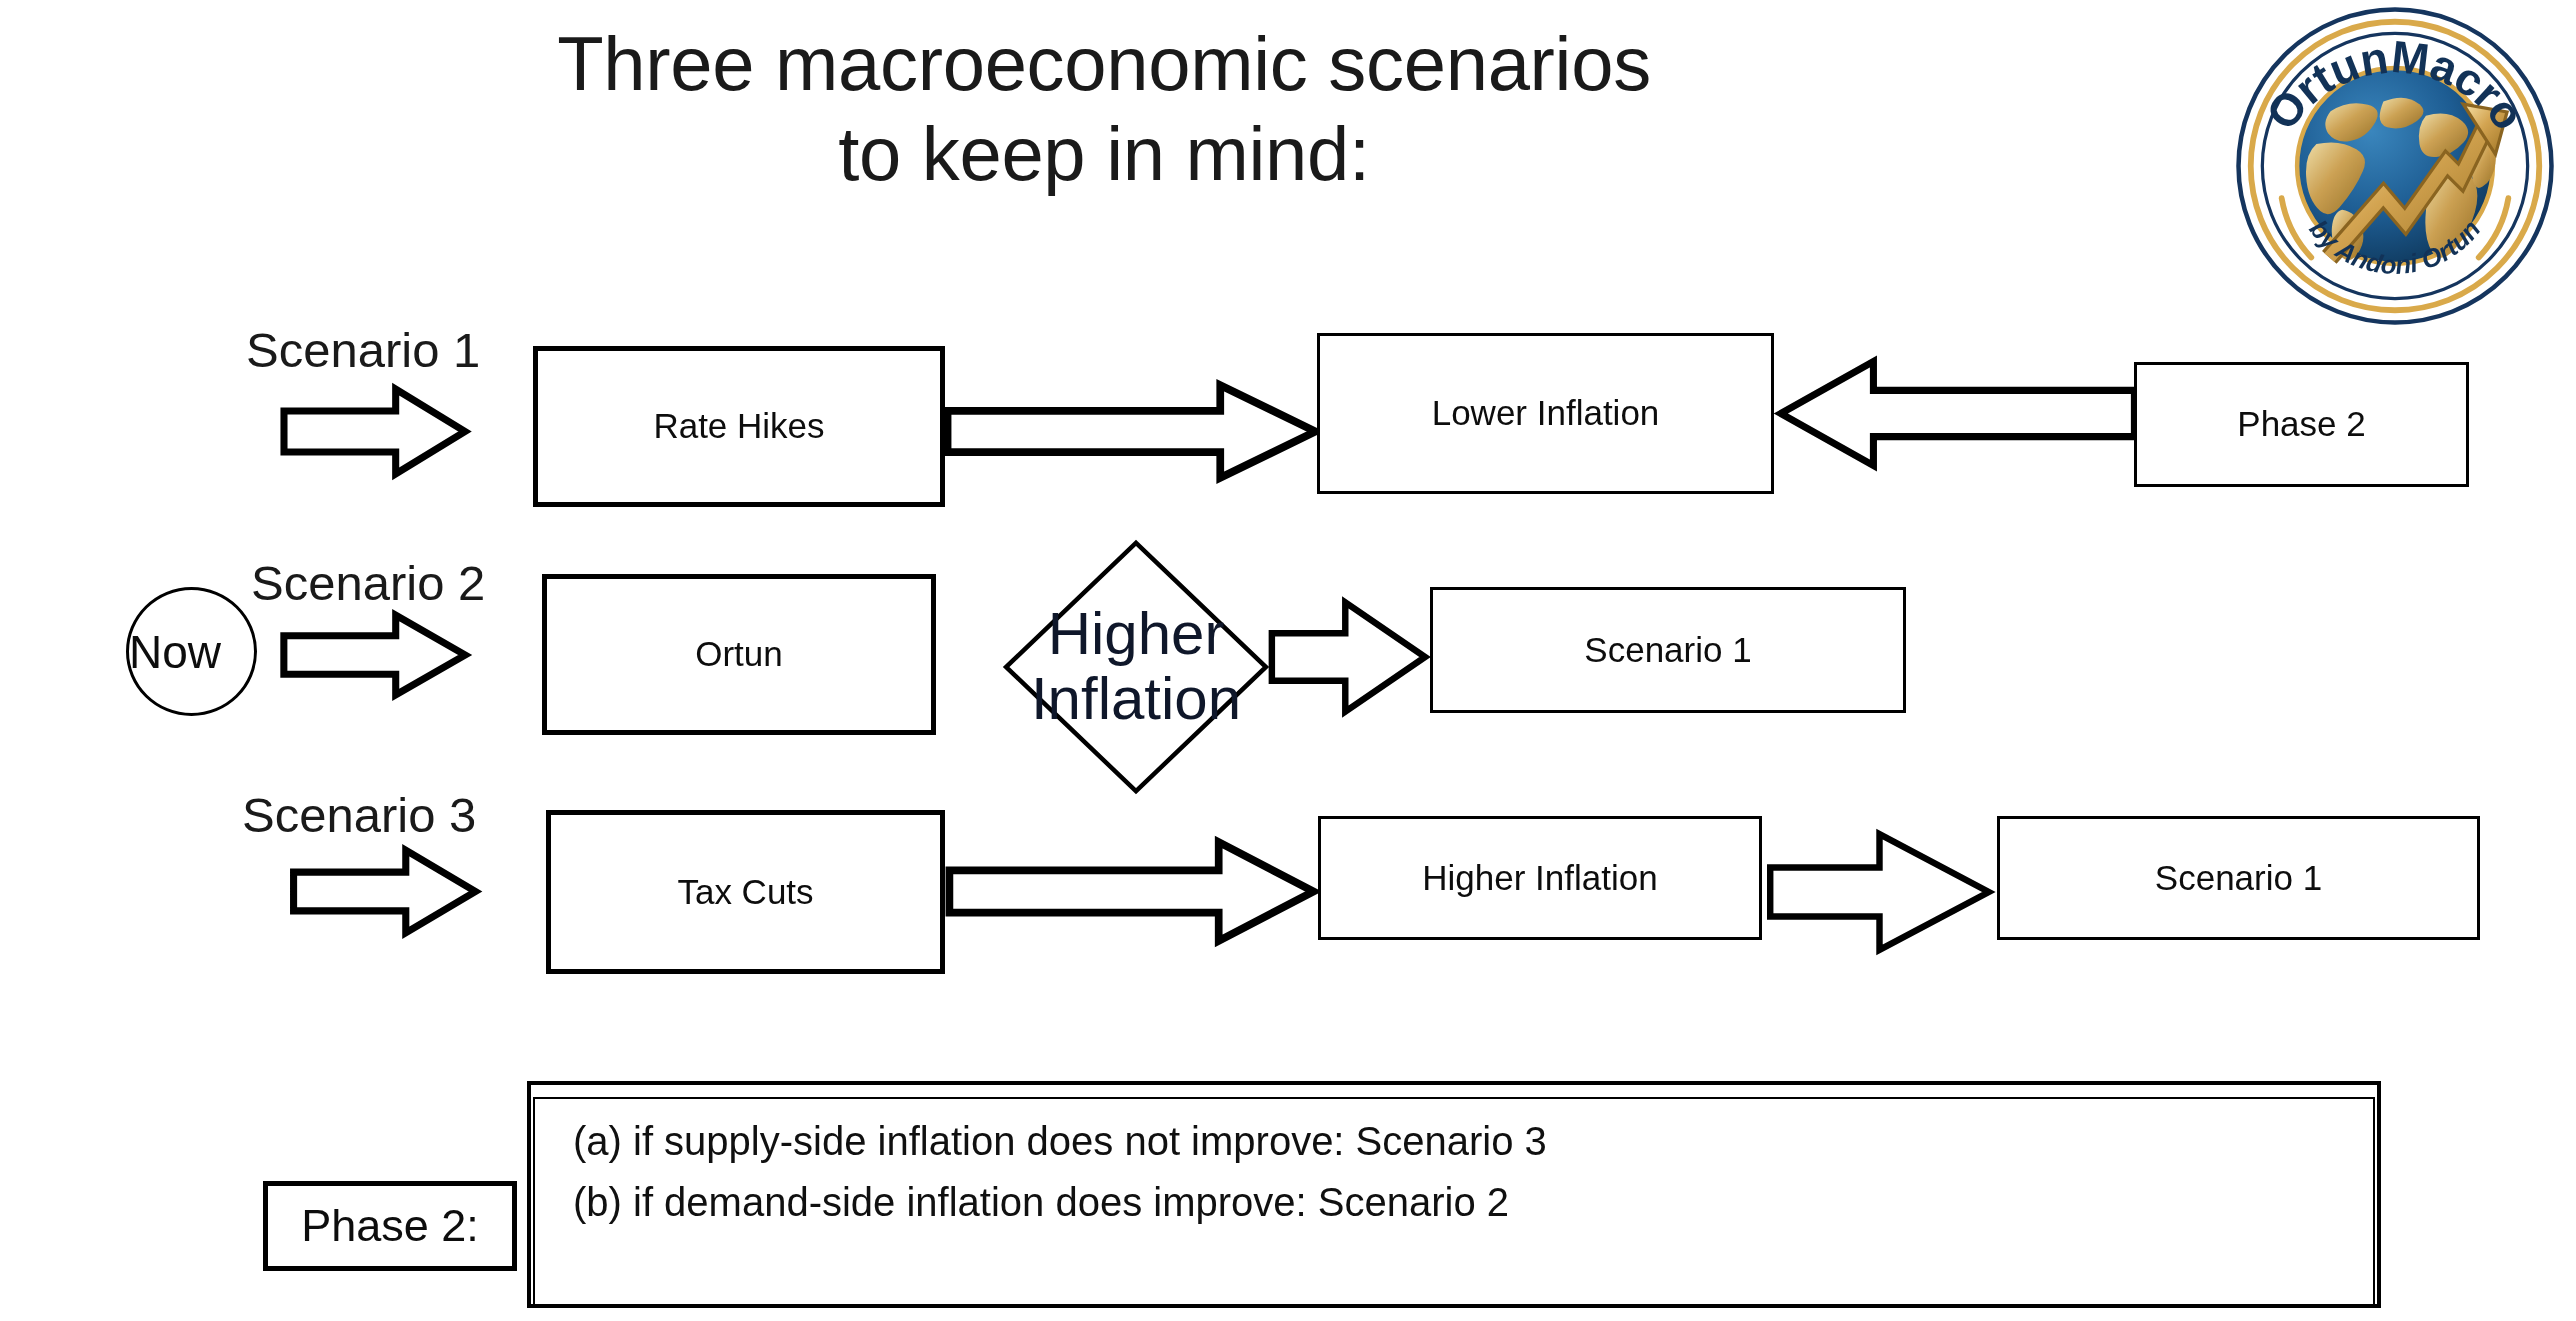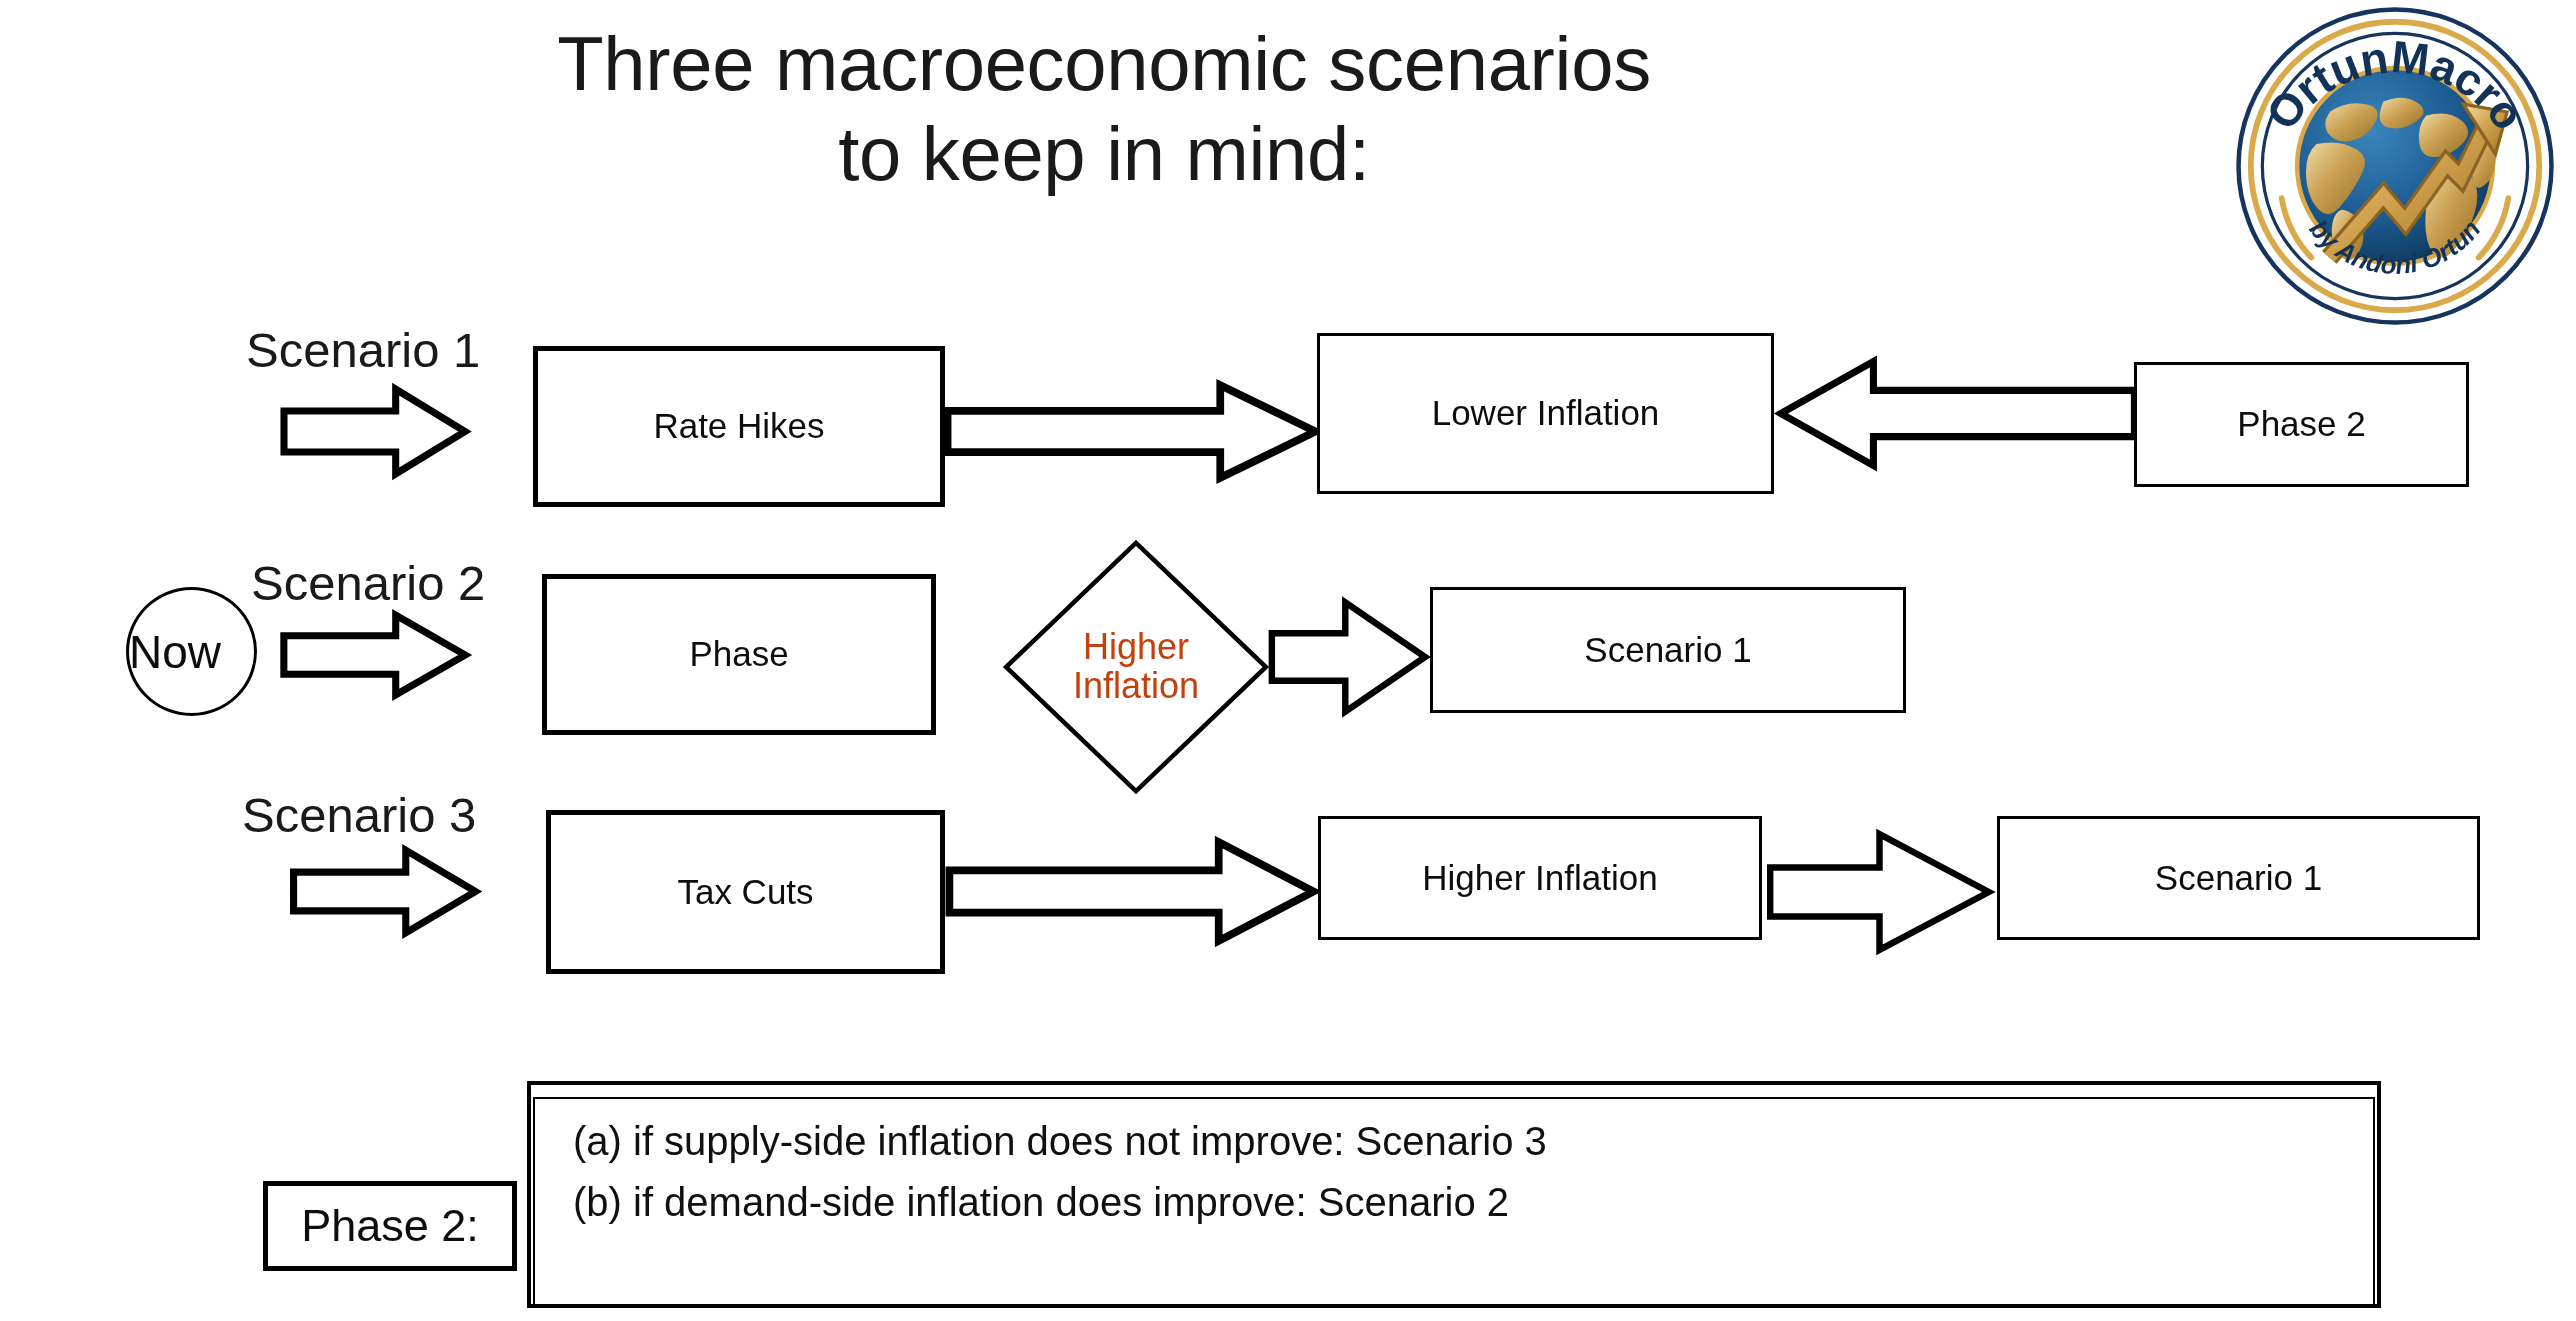--- a/index.html
+++ b/index.html
@@ -50,21 +50,21 @@
   }
   .ellipse span{white-space:nowrap;}
 
   
   .diamond-wrap{overflow:visible;}
   .diamond-wrap svg{position:absolute;left:0;top:0;overflow:visible;}
   .diamond-label{
     position:absolute;left:50%;top:50%;
     transform:translate(-50%,-50%);
     width:270px;text-align:center;
-    font-size:36px;line-height:1.08;color:#c2410c;
+    font-size:60px;line-height:1.08;color:#0f172a;
     white-space:pre-line;
   }
 
   
   .arrow svg{display:block;overflow:visible;}
 
   
   .side-label{
     font-size:49px;color:#1a1a1a;white-space:nowrap;
   }
@@ -176,21 +176,21 @@
 
 <div class="abs side-label" style="left:251px;top:555px;">Scenario 2</div>
 
 <div class="abs arrow" style="left:281px;top:610px;width:187px;height:90px;">
   <svg width="187" height="90" viewBox="0 0 290 140">
     <polygon points="4,40 178,40 178,8 286,70 178,132 178,100 4,100" fill="#fff" stroke="#000" stroke-width="11" stroke-linejoin="miter"></polygon>
   </svg>
 </div>
 
 <div class="abs node thick" style="left:542px;top:574px;width:394px;height:161px;">
-  <span>Phase</span>
+  <span>Ortun</span>
 </div>
 
 <div class="abs diamond-wrap" style="left:1002px;top:539px;width:268px;height:256px;">
   <svg width="268" height="256" viewBox="0 0 416 398">
     <polygon points="208,6 410,199 208,392 6,199" fill="#fff" stroke="#000" stroke-width="7" stroke-linejoin="miter"></polygon>
   </svg>
   <div class="diamond-label">Higher
 Inflation</div>
 </div>
 

